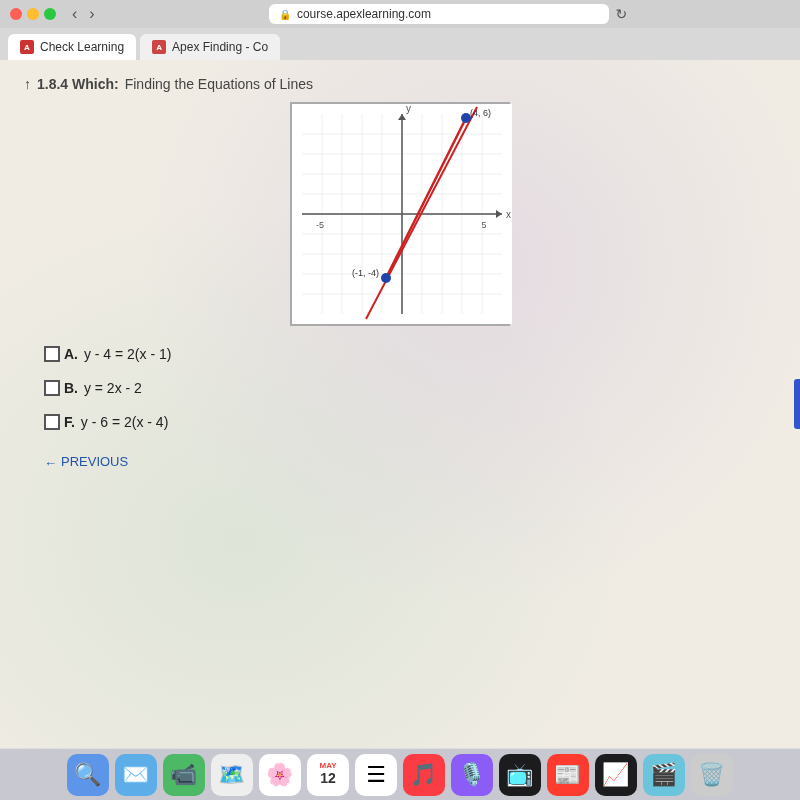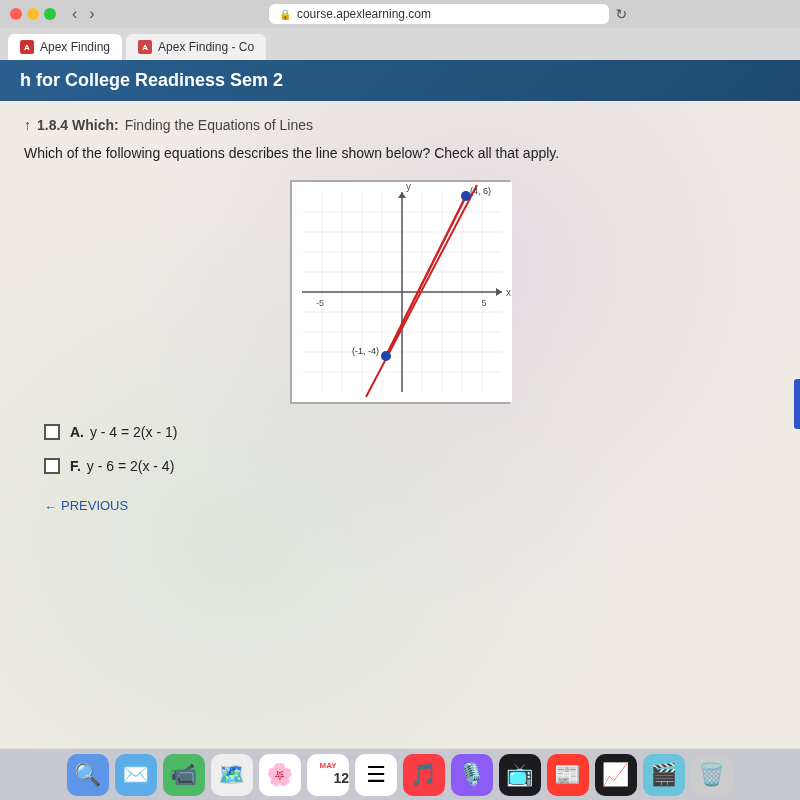--- a/index.html
+++ b/index.html
@@ -176,21 +176,21 @@
     }
 
     
     .choices-area {
       padding: 0 20px;
     }
 
     .choice-item {
       display: flex;
       align-items: center;
-      gap: 10px;
+      gap: 4px;
       margin-bottom: 18px;
       font-size: 14px;
       color: #222;
     }
 
     .checkbox {
       width: 16px;
       height: 16px;
       border: 2px solid #555;
       background: white;
@@ -250,21 +250,20 @@
       color: #333;
       font-weight: bold;
       text-align: center;
       width: 100%;
     }
     .dock-month {
       margin-top: 2px;
     }
     .dock-day {
       font-size: 14px;
-      text-align: right;
     }
 
     
     .blue-highlight {
       position: absolute;
       right: 0;
       top: 50%;
       transform: translateY(-50%);
       width: 6px;
       height: 50px;
@@ -291,44 +290,40 @@
         <span class="lock-icon">🔒</span>
         <span>course.apexlearning.com</span>
       </div>
       <button class="refresh-btn">↻</button>
     </div>
   </div>
 
   <div class="tab-bar">
     <div class="tab active">
       <div class="tab-favicon apex">A</div>
-      <span>Apex Finding</span>
+      <span>Check Learning</span>
     </div>
     <div class="tab">
       <div class="tab-favicon" style="background:#cc4444;">A</div>
       <span>Apex Finding - Co</span>
     </div>
   </div>
 </div>
 
 <div class="page-content" style="position:relative;">
 
-  <div class="page-header">
-    <span>h for College Readiness Sem 2</span>
-  </div>
 
   <div class="content-area">
 
     <div class="quiz-label">
       <span style="font-size:14px;">↑</span>
       <span class="quiz-bold">1.8.4 Which:</span>
       <span>Finding the Equations of Lines</span>
     </div>
 
-    <div class="question-text">Which of the following equations describes the line shown below? Check all that apply.</div>
 
     <div class="graph-container">
       <svg class="graph-svg" width="220" height="220" viewBox="-110 -110 220 220">
 
         <rect x="-110" y="-110" width="220" height="220" fill="white"></rect>
 
         <g stroke="#ddd" stroke-width="0.5">
           <line x1="-100" y1="-80" x2="100" y2="-80"></line>
           <line x1="-100" y1="-60" x2="100" y2="-60"></line>
           <line x1="-100" y1="-40" x2="100" y2="-40"></line>
@@ -376,20 +371,27 @@
     <div class="choices-area">
 
       <div class="choice-item">
         <div class="checkbox"></div>
         <span>
           <span class="choice-label">A.</span>
           <span>y - 4 = 2(x - 1)</span>
         </span>
       </div>
 
+      <div class="choice-item">
+        <div class="checkbox"></div>
+        <span>
+          <span class="choice-label">B.</span>
+          <span>y = 2x - 2</span>
+        </span>
+      </div>
 
 
 
 
       <div class="choice-item">
         <div class="checkbox"></div>
         <span>
           <span class="choice-label">F.</span>
           <span>y - 6 = 2(x - 4)</span>
         </span>

